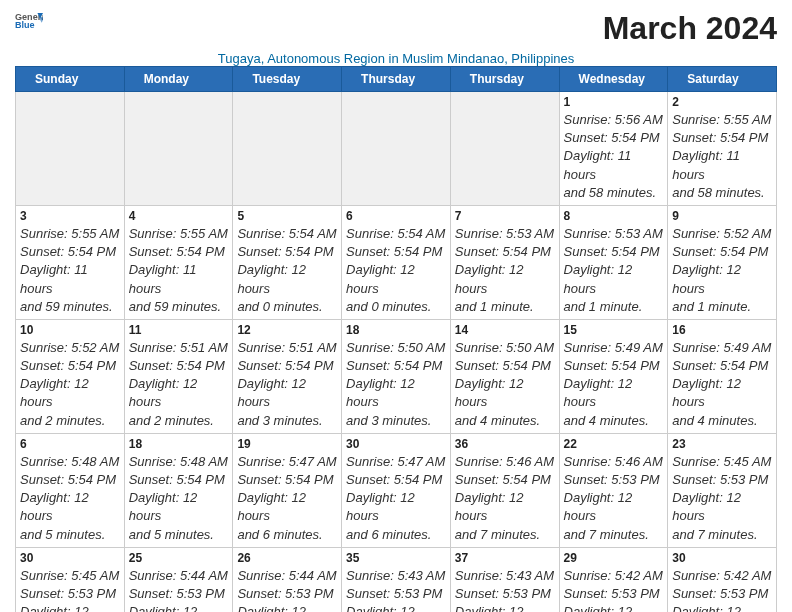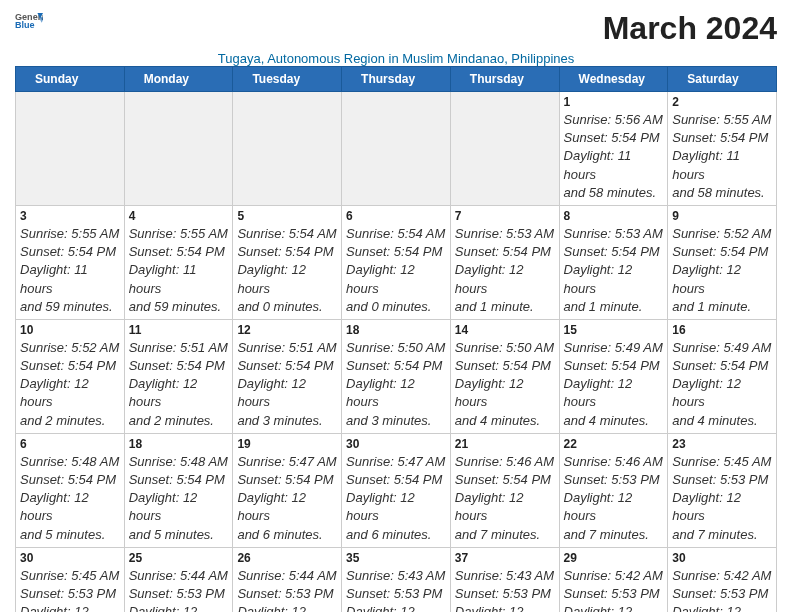--- a/index.html
+++ b/index.html
@@ -195,21 +195,21 @@
         </td>
         <td>
           <span class="day-num">19</span>
           <div class="day-info">Sunrise: 5:47 AM<br>Sunset: 5:54 PM<br>Daylight: 12 hours<br>and 6 minutes.</div>
         </td>
         <td>
           <span class="day-num">30</span>
           <div class="day-info">Sunrise: 5:47 AM<br>Sunset: 5:54 PM<br>Daylight: 12 hours<br>and 6 minutes.</div>
         </td>
         <td>
-          <span class="day-num">21</span>
+          <span class="day-num">36</span>
           <div class="day-info">Sunrise: 5:46 AM<br>Sunset: 5:54 PM<br>Daylight: 12 hours<br>and 7 minutes.</div>
         </td>
         <td>
           <span class="day-num">22</span>
           <div class="day-info">Sunrise: 5:46 AM<br>Sunset: 5:53 PM<br>Daylight: 12 hours<br>and 7 minutes.</div>
         </td>
         <td>
           <span class="day-num">23</span>
           <div class="day-info">Sunrise: 5:45 AM<br>Sunset: 5:53 PM<br>Daylight: 12 hours<br>and 7 minutes.</div>
         </td>

